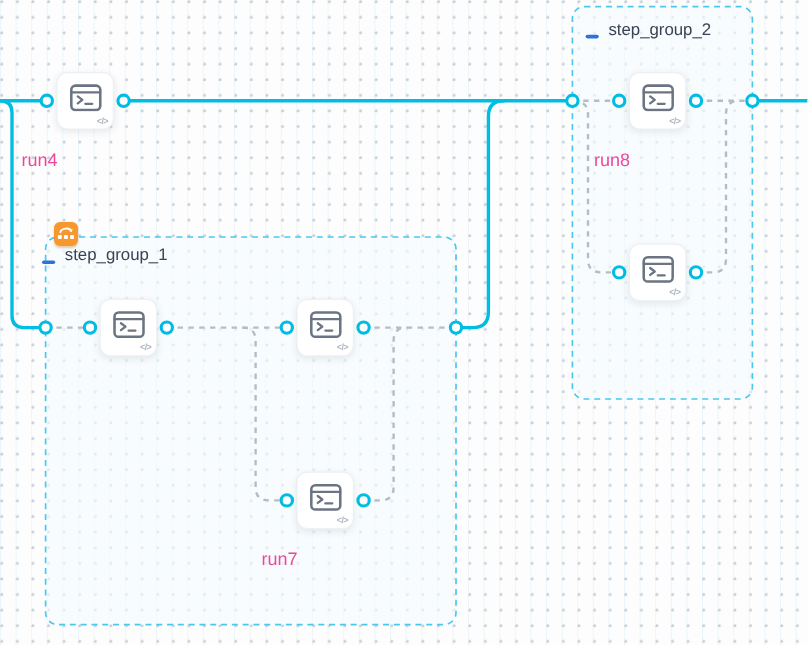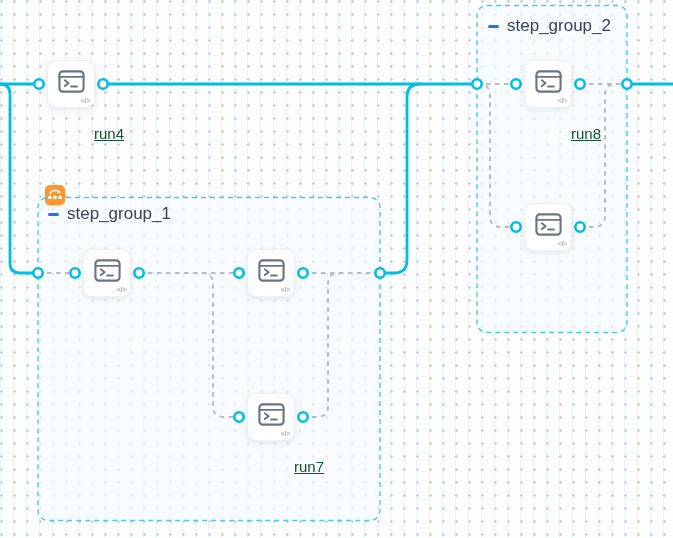--- a/index.html
+++ b/index.html
@@ -74,32 +74,31 @@
     font-weight: 700;
     letter-spacing: -0.5px;
     color: #aeb6c1;
     user-select: none;
   }
   .node-label {
     position: absolute;
     left: -30px;
     right: -30px;
     top: 64px;
-    text-align: right;
+    text-align: left;
     font-size: 15px;
-    color: #14532d;
-    text-decoration: underline;
+    color: #ec4899;
   }
   .group-header {
     position: absolute;
     display: flex;
-    align-items: center;
+    align-items: flex-end;
     gap: 8px;
     z-index: 3;
-    font-size: 17px;
+    font-size: 14px;
     color: #3a4254;
   }
   .collapse-minus {
     display: inline-block;
     width: 11px;
     height: 3px;
     border-radius: 1.5px;
     background: #2d72d9;
     cursor: pointer;
   }
@@ -163,21 +162,21 @@
 
   <div class="loop-badge">
     <svg viewBox="0 0 20 20" width="20" height="20">
       <rect x="3.2" y="10.8" width="3.3" height="3.3" rx="0.7" fill="#fff"></rect>
       <rect x="8.3" y="10.8" width="3.3" height="3.3" rx="0.7" fill="#fff"></rect>
       <rect x="13.4" y="10.8" width="3.3" height="3.3" rx="0.7" fill="#fff"></rect>
       <path d="M5.3 8.6 C5.8 4.9 13.2 4.4 14.3 7.4" stroke="#fff" stroke-width="1.5" fill="none" stroke-linecap="round"></path>
       <path d="M15.5 5.7 L14.8 8.6 L12.3 7.2 Z" fill="#fff"></path>
     </svg>
   </div>
-  <div class="group-header" style="left:48px; top:204px;">
+  <div class="group-header" style="left:35px; top:204px;">
     <span class="collapse-minus"></span>
     <span>step_group_1</span>
   </div>
 
   <div class="group-header" style="left:488px; top:16px;">
     <span class="collapse-minus"></span>
     <span>step_group_2</span>
   </div>
 
   <div class="node" style="left:47px; top:60px;">

